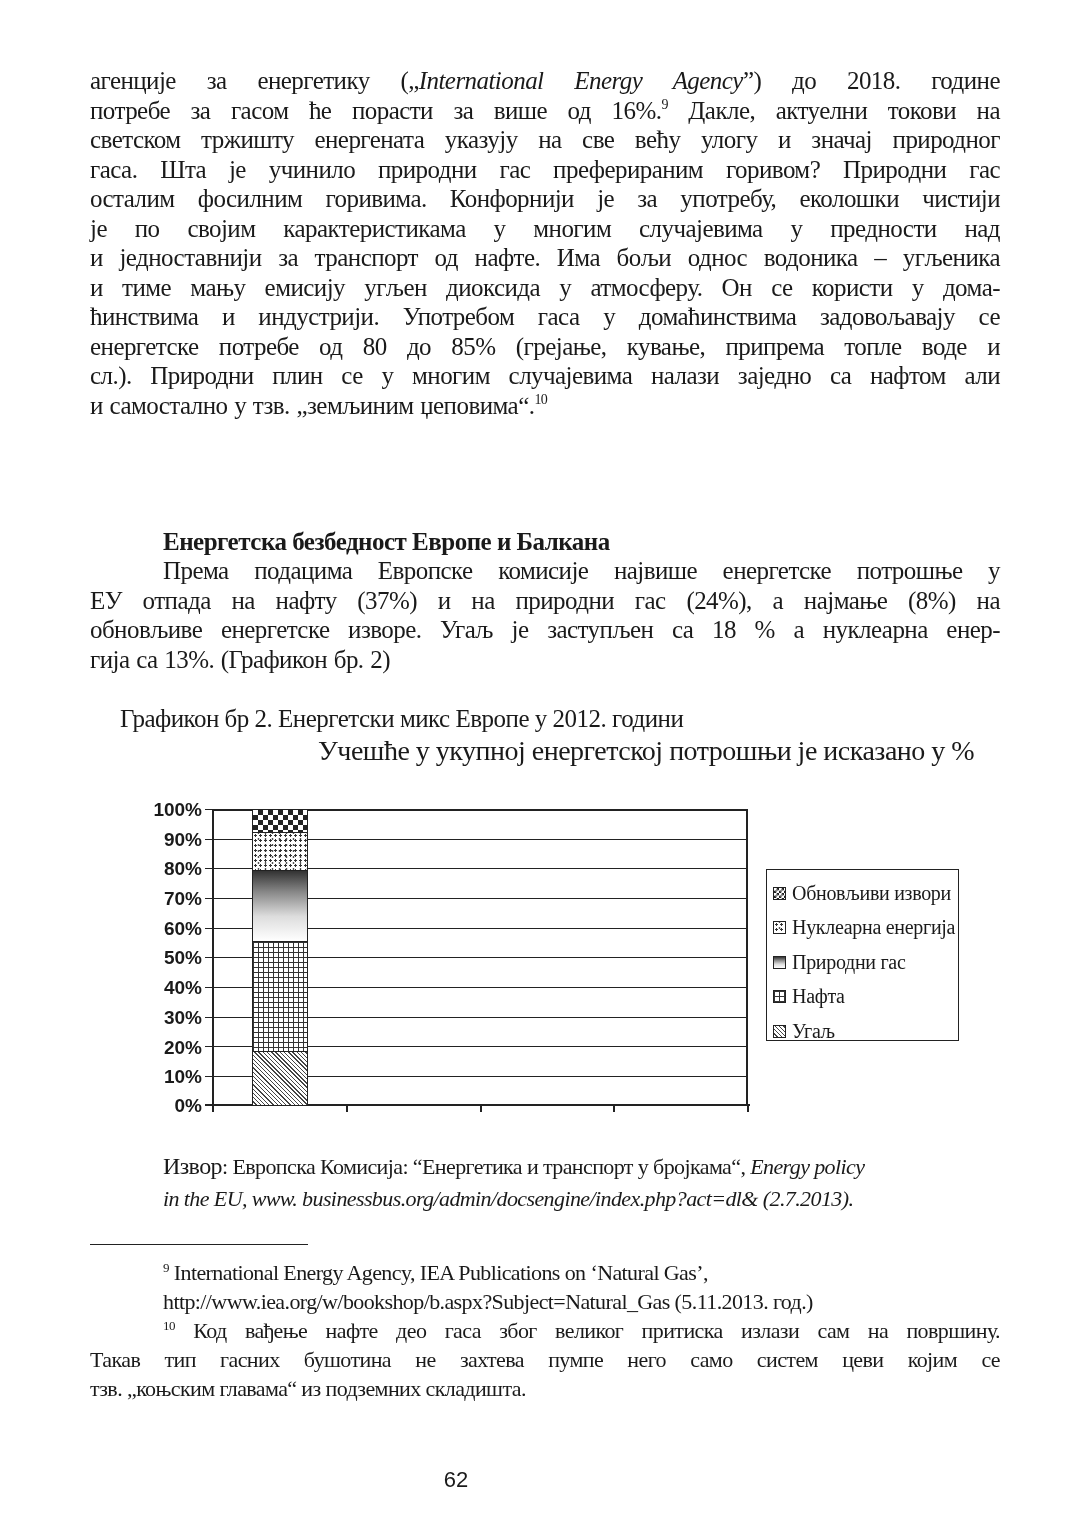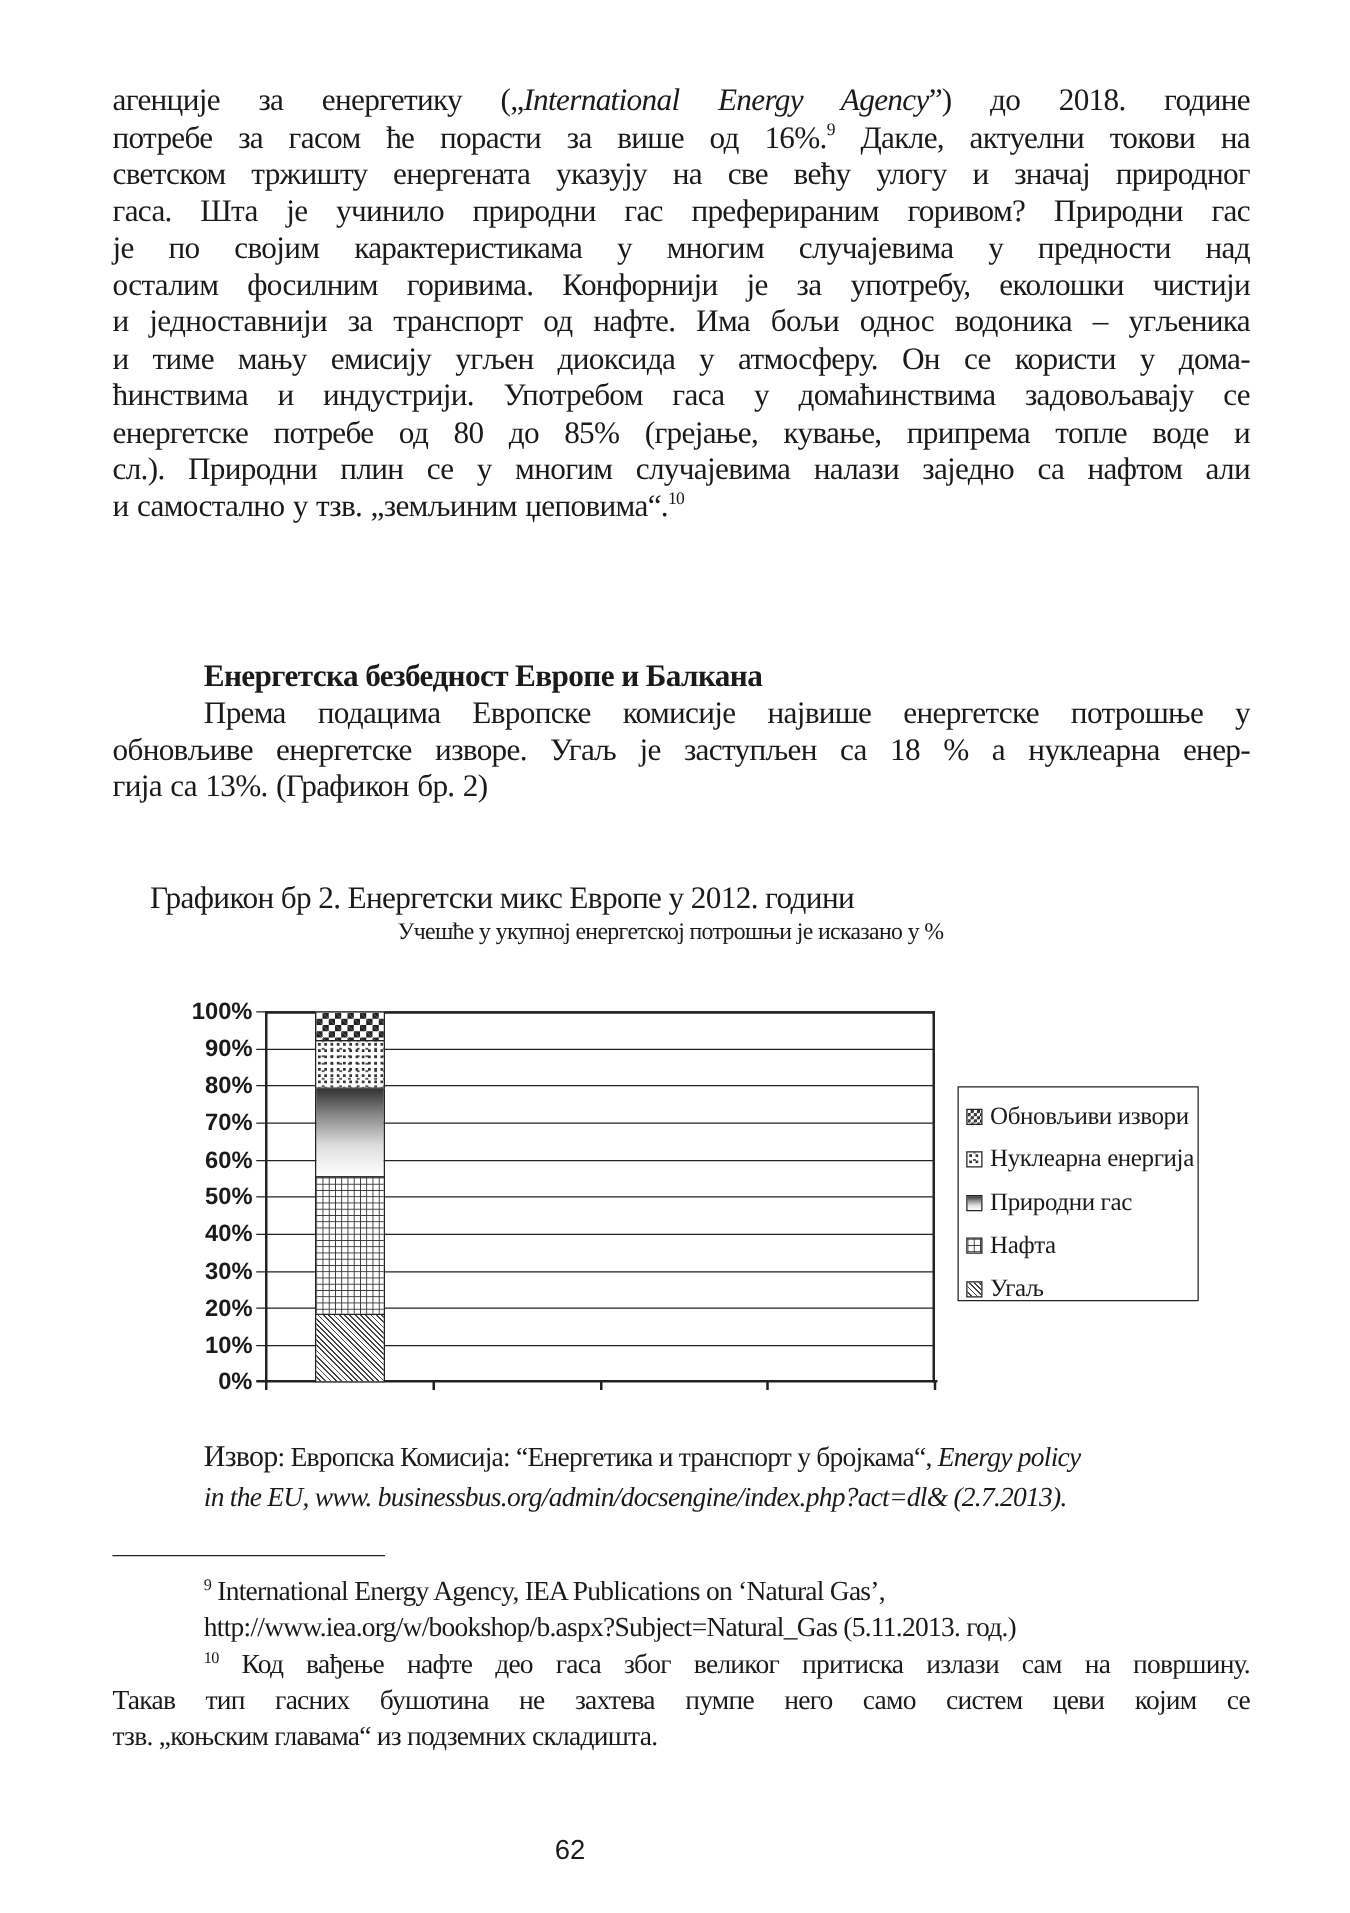--- a/index.html
+++ b/index.html
@@ -9,21 +9,21 @@
 
   .para { position: absolute; left: 90px; width: 910px; font-size: 25px; line-height: 29.5px;
           text-align: justify; letter-spacing: -0.55px; word-spacing: 1px; }
   .para .line { display: block; text-align: justify; text-align-last: justify; white-space: nowrap; }
   .para .line.last { text-align-last: left; }
   sup { font-size: 14px; vertical-align: 10px; line-height: 0; }
 
   .heading { position: absolute; left: 163px; top: 528px; font-size: 25px; font-weight: bold; letter-spacing: -0.5px; }
 
   .caption1 { position: absolute; left: 120px; top: 705px; font-size: 25px; letter-spacing: -0.5px; }
-  .caption2 { position: absolute; left: 318px; top: 735px; font-size: 19px; letter-spacing: -0.5px; text-align: center; }
+  .caption2 { position: absolute; left: 318px; top: 735px; font-size: 28px; letter-spacing: -0.5px; text-align: center; }
 
   
   .chart { position: absolute; left: 0; top: 0; width: 1080px; height: 1140px; pointer-events: none; }
   .ytick-label { position: absolute; right: 878px; font-family: "Liberation Sans", "DejaVu Sans", sans-serif;
                  font-weight: bold; font-size: 19px; line-height: 20px; text-align: right; }
   .plot { position: absolute; left: 212px; top: 809px; width: 536px; height: 297px; border: 2px solid #222;
           border-bottom: none; box-sizing: border-box; }
   .gridline { position: absolute; left: 205px; width: 543px; height: 0; border-top: 1.5px solid #222; }
   .xaxis { position: absolute; left: 205px; top: 1104px; width: 545px; border-top: 2.5px solid #222; }
   .xtick { position: absolute; top: 1104px; width: 0; height: 8px; border-left: 2px solid #222; }
@@ -77,34 +77,35 @@
 </head>
 <body>
 
 <div class="page">
 
   <div class="para" style="top:66px;">
     <span class="line"><span>агенције за енергетику („</span><i>International Energy Agency</i><span>”) до 2018. године</span></span>
     <span class="line"><span>потребе за гасом ће порасти за више од 16%.</span><sup>9</sup><span> Дакле, актуелни токови на</span></span>
     <span class="line">светском тржишту енергената указују на све већу улогу и значај природног</span>
     <span class="line">гаса. Шта је учинило природни гас преферираним  горивом? Природни гас</span>
+    <span class="line">осталим фосилним горивима. Конфорнији је за употребу, еколошки чистији</span>
     <span class="line">је по својим карактеристикама у многим случајевима у предности над</span>
-    <span class="line">осталим фосилним горивима. Конфорнији је за употребу, еколошки чистији</span>
     <span class="line">и једноставнији за транспорт од нафте. Има бољи однос водоника – угљеника</span>
     <span class="line">и тиме мању емисију угљен диоксида у атмосферу. Он се користи у дома-</span>
     <span class="line">ћинствима и индустрији. Употребом гаса у домаћинствима задовољавају се</span>
     <span class="line">енергетске потребе од 80 до 85% (грејање, кување, припрема топле воде и</span>
     <span class="line">сл.). Природни плин се у многим случајевима налази заједно са нафтом али</span>
     <span class="line last"><span>и самостално у тзв. „земљиним џеповима“.</span><sup>10</sup></span>
   </div>
 
   <div class="heading">Енергетска безбедност Европе и Балкана</div>
 
   <div class="para" style="top:556px;">
     <span class="line" style="padding-left:73px;">Према подацима Европске комисије највише енергетске потрошње у</span>
+    <span class="line">ЕУ отпада на нафту (37%) и на природни гас (24%), а најмање (8%) на</span>
     <span class="line">обновљиве енергетске изворе. Угаљ је заступљен са 18 % а нуклеарна енер-</span>
     <span class="line last">гија са 13%. (Графикон бр. 2)</span>
   </div>
 
   <div class="caption1">Графикон бр 2. Енергетски микс Европе у 2012. години</div>
   <div class="caption2">Учешће у укупној енергетској потрошњи је исказано у %</div>
 
   <div class="chart">
 
     <div class="ytick-label" style="top:800px;">100%</div>

